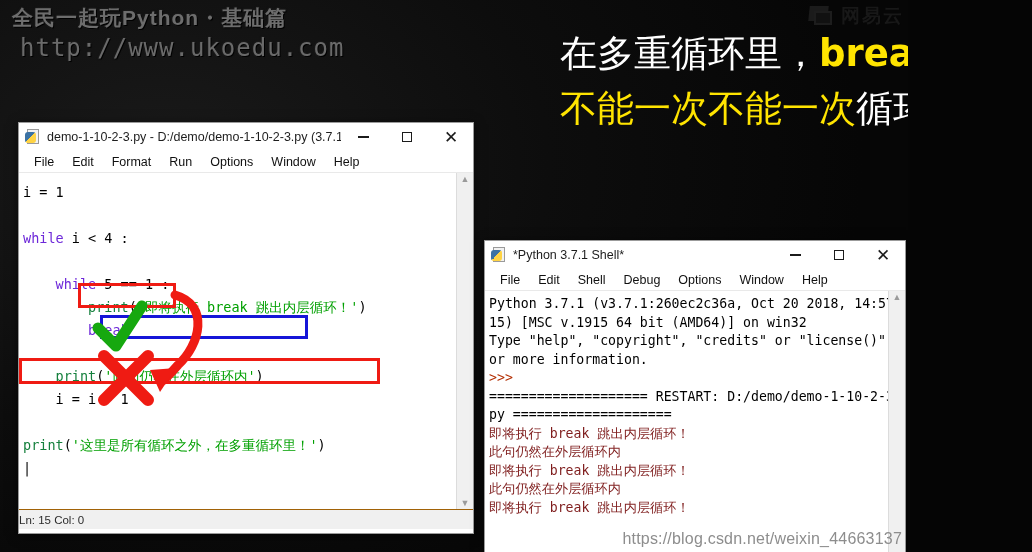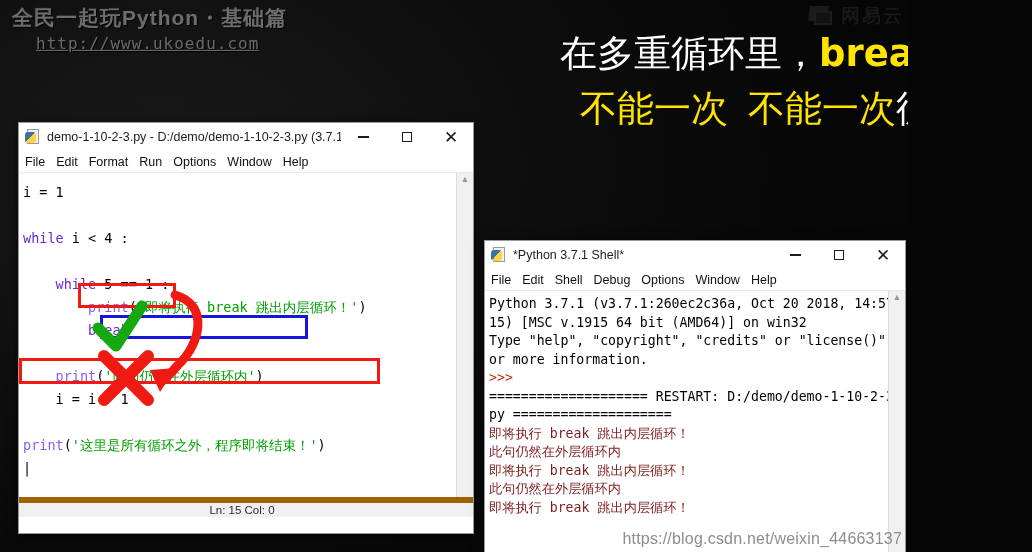--- a/index.html
+++ b/index.html
@@ -19,22 +19,22 @@
   }
 
   
   .brand {
     position: absolute; left: 12px; top: 4px;
     color: #6d6d6d;
     text-shadow: 1px 1px 0 #000, 0 0 2px #2a2a2a;
     white-space: nowrap;
   }
   .brand-title { font-size: 21px; letter-spacing: 1px; font-weight: 600; }
-  .brand-url  { font-size: 16px; margin-top: 2px; margin-left: 24px; letter-spacing: 1px;
-                font-family: "DejaVu Sans Mono", monospace; color: #6a6a6a; text-decoration: underline; }
+  .brand-url  { font-size: 24px; margin-top: 2px; margin-left: 8px; letter-spacing: 1px;
+                font-family: "DejaVu Sans Mono", monospace; color: #6a6a6a; }
 
   
   .netease {
     position: absolute; right: 4px; top: 3px;
     display: flex; align-items: center; gap: 6px;
     opacity: 1;
   }
   .netease-mark { width: 26px; height: 20px; position: relative; }
   .netease-mark .sq1 {
     position: absolute; left: 0; top: 0; width: 19px; height: 15px;
@@ -48,21 +48,21 @@
 
   
   .headline {
     position: absolute; left: 560px; top: 26px;
     width: 470px;
     font-size: 37px; line-height: 55px;
     font-weight: 500;
     color: #ffffff;
     letter-spacing: 0px;
   }
-  .headline .hl { color: #ffe400; margin-left: 20px; }
+  .headline .hl { color: #ffe400; }
   .headline .brk { color: #ffe400; font-family: "DejaVu Sans", sans-serif; font-weight: 700; }
   .headline-line { white-space: nowrap; }
 
   
   .win {
     position: absolute;
     background: #ffffff;
     border: 1px solid #9b9b9b;
     box-shadow: 0 2px 10px rgba(0,0,0,.6);
     overflow: hidden;
@@ -93,21 +93,21 @@
   .win-btn {
     width: 44px; height: 27px; display: flex; align-items: center; justify-content: center;
     font-size: 13px; color: #111; background: transparent;
   }
   .win-btn .dash { width: 11px; height: 1.5px; background: #1b1b1b; display: block; }
   .win-btn .box  { width: 10px; height: 10px; border: 1.4px solid #1b1b1b; display: block; }
   .win-btn .x    { font-size: 17px; line-height: 1; color: #1b1b1b; font-weight: 300; }
 
   .menubar {
     height: 22px; display: flex; align-items: center;
-    background: #ffffff; padding-left: 6px; gap: 11px;
+    background: #ffffff; padding-left: 15px; gap: 18px;
     border-bottom: 1px solid #e9e9e9;
   }
   .menubar span { font-size: 12.5px; color: #101010; white-space: nowrap; }
 
   .content-wrap { position: relative; background: #fff; }
   .vscroll {
     position: absolute; right: 0; top: 0; bottom: 0; width: 17px;
     background: #f0f0f0; border-left: 1px solid #dcdcdc;
     display: flex; flex-direction: column; justify-content: space-between;
     align-items: center;
@@ -122,27 +122,27 @@
     padding: 8px 0 0 4px;
     font-family: "DejaVu Sans Mono", monospace;
     font-size: 13.5px;
     line-height: 23px;
     color: #000;
     background: #fff;
     white-space: pre;
     overflow: hidden;
   }
   .kw   { color: #6d28d9; }
-  .fn   { color: #8b5cf6; }
+  .fn   { color: #15803d; }
   .str  { color: #00a000; }
 
   .statusbar {
-    position: absolute; left: 0; right: 0; bottom: 16px; height: 20px;
-    background: #f0f0f0; border-top: 6px solid #a16207;
-    display: flex; align-items: center; justify-content: center;
+    position: absolute; left: 0; right: 0; bottom: 4px; height: 20px;
+    background: #f0f0f0; border-top: 1px solid #a16207;
+    display: flex; align-items: center; justify-content: flex-start;
     padding-right: 8px;
   }
   .statusbar span { font-size: 11.5px; color: #2b2b2b; font-family: "Liberation Sans", sans-serif; }
 
   
   .anno { position: absolute; pointer-events: none; }
   .box-red  { border: 3px solid #ef1b13; }
   .box-blue { border: 3px solid #1616d8; }
 
   
@@ -229,21 +229,21 @@
 <span> </span>
 <span class="kw">while</span><span> i &lt; 4 :</span>
 <span> </span>
     <span class="kw">while</span><span> 5 == 1 :</span>
         <span class="fn">print</span>(<span class="str">'即将执行 break 跳出内层循环！'</span>)
         <span class="kw">break</span>
 <span> </span>
     <span class="fn">print</span>(<span class="str">'此句仍然在外层循环内'</span>)
     <span>i = i + 1</span>
 <span> </span>
-<span class="fn">print</span>(<span class="str">'这里是所有循环之外，程序即将结束！'</span>)
+<span class="fn">print</span>(<span class="str">'这里是所有循环之外，在多重循环里！'</span>)
 <span>|</span></div>
 
       <div class="vscroll">
         <div class="arrow">▲</div>
         <div class="arrow">▼</div>
       </div>
     </div>
 
     <div class="statusbar">
       <span>Ln: 15  Col: 0</span>

